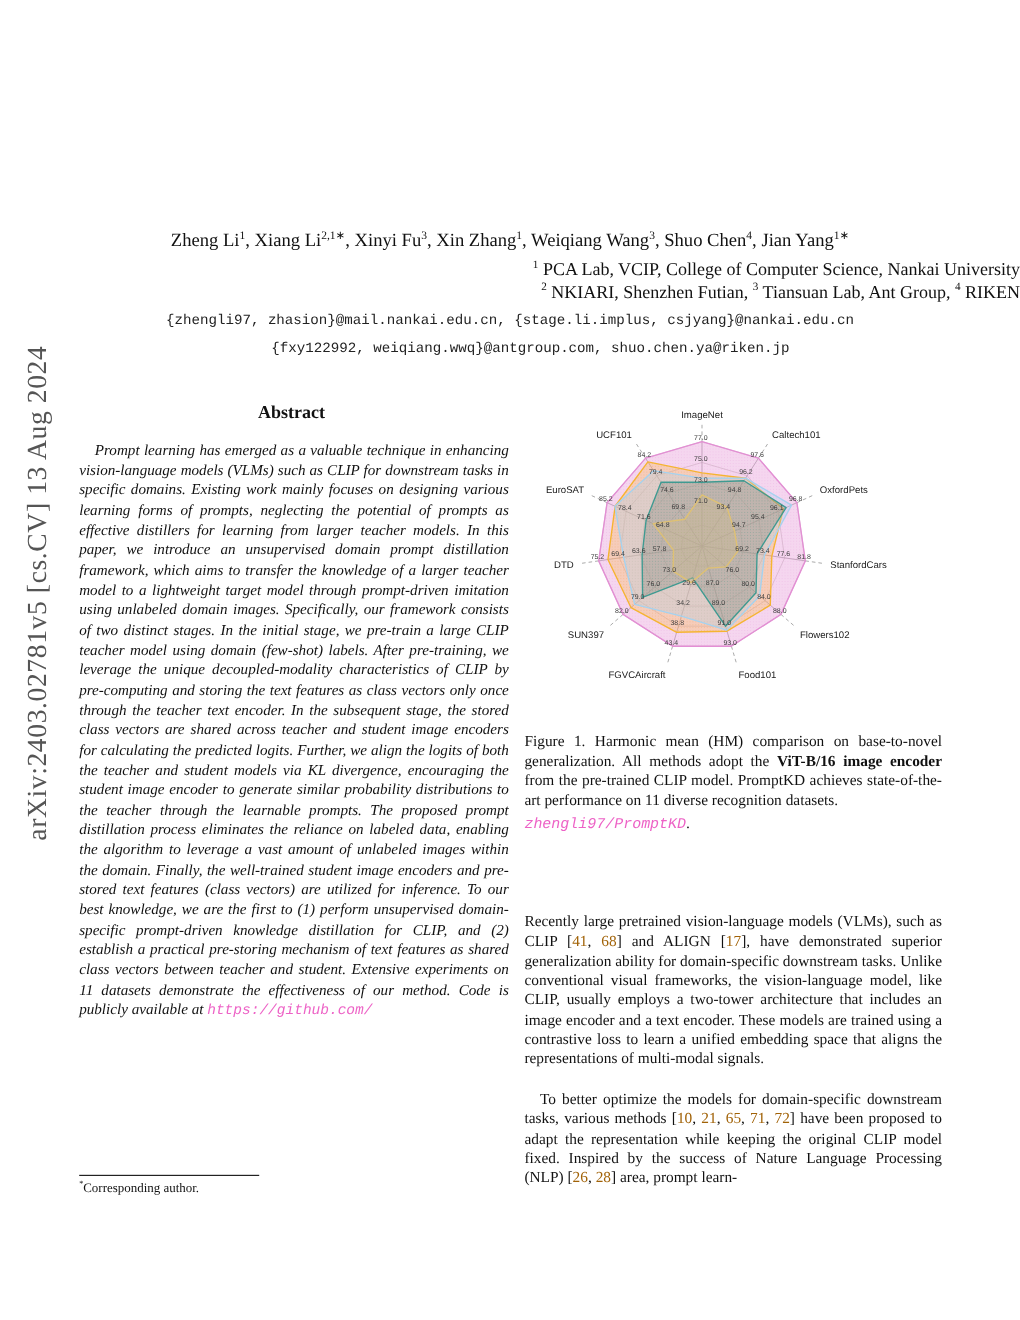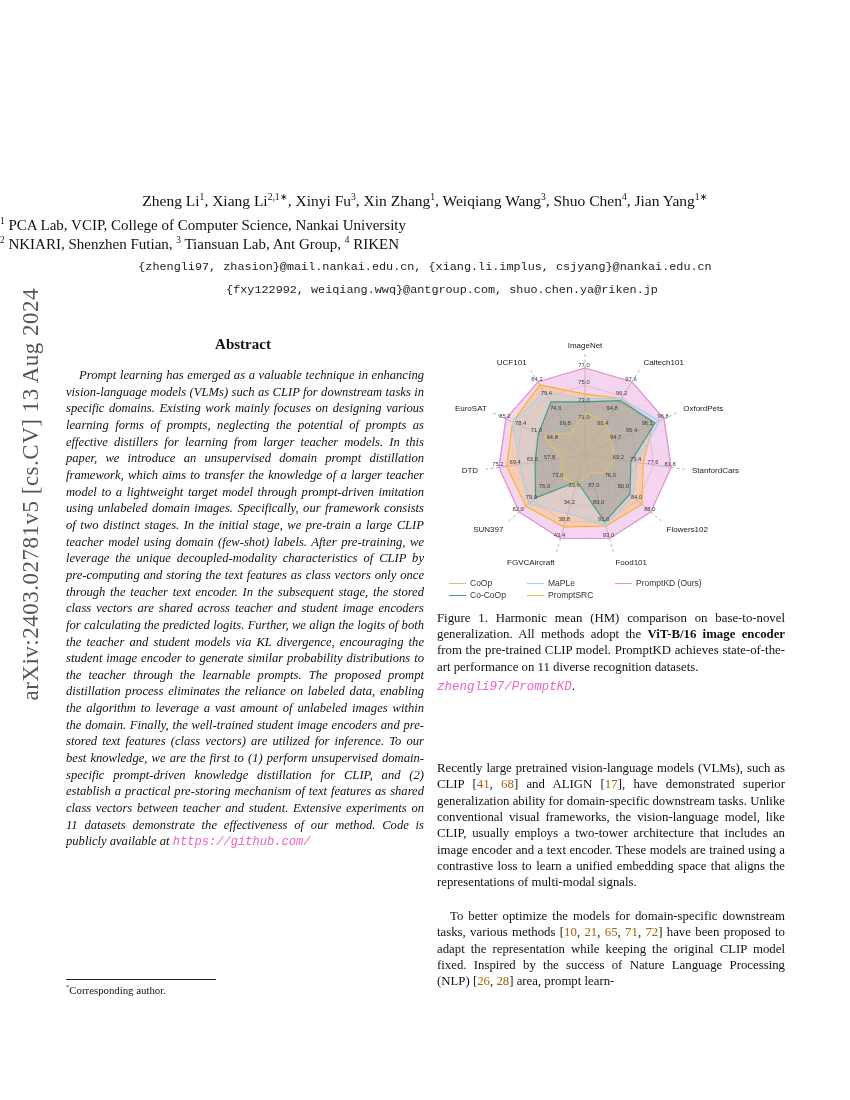--- a/index.html
+++ b/index.html
@@ -3,21 +3,21 @@
 <meta charset="utf-8">
 <style>
   html,body{margin:0;padding:0;background:#ffffff;}
   #page{position:relative;width:850px;height:1100px;background:#ffffff;overflow:hidden;
         font-family:"Liberation Serif",serif;color:#111;}
   .abs{position:absolute;}
   #arxiv-side{top:288px;left:18px;writing-mode:vertical-rl;transform:rotate(180deg);
       font-size:23px;color:#555;letter-spacing:0.5px;white-space:nowrap;}
   #title{top:146px;left:0;width:850px;text-align:center;font-size:19.5px;font-weight:bold;}
   #authors{top:192px;left:0;width:850px;text-align:center;font-size:15.5px;}
-  .affil{left:0;width:850px;text-align:left;font-size:15px;}
+  .affil{left:0;width:850px;text-align:right;font-size:15px;}
   #affil1{top:217px;} #affil2{top:236px;}
   .email{left:0;width:850px;text-align:center;font-size:11.8px;color:#222;
       font-family:"Liberation Mono",monospace;}
   #email1{top:260px;} #email2{top:283px;padding-left:17px;}
   sup{font-size:0.62em;vertical-align:super;line-height:0;}
   #abstract-head{top:336px;left:64px;width:358px;text-align:center;font-size:15px;font-weight:bold;font-family:Liberation Serif, serif;}
   #abstract-body{top:367px;left:66px;width:358px;font-size:12.6px;line-height:16.65px;
       font-style:italic;text-align:justify;text-indent:13px;}
   .cite{color:#a16207;}
   .plink{color:#ed62c6;font-family:"Liberation Mono",monospace;font-style:italic;font-size:0.96em;}
@@ -44,21 +44,21 @@
 <div id="page">
 
   <div id="arxiv-side" class="abs">arXiv:2403.02781v5  [cs.CV]  13 Aug 2024</div>
 
 
   <div id="authors" class="abs"><span>Zheng Li</span><sup>1</sup><span>, Xiang Li</span><sup>2,1∗</sup><span>, Xinyi Fu</span><sup>3</sup><span>, Xin Zhang</span><sup>1</sup><span>, Weiqiang Wang</span><sup>3</sup><span>, Shuo Chen</span><sup>4</sup><span>, Jian Yang</span><sup>1∗</sup></div>
 
   <div id="affil1" class="abs affil"><sup>1</sup><span> PCA Lab, VCIP, College of Computer Science, Nankai University</span></div>
   <div id="affil2" class="abs affil"><sup>2</sup><span> NKIARI, Shenzhen Futian, </span><sup>3</sup><span> Tiansuan Lab, Ant Group, </span><sup>4</sup><span> RIKEN</span></div>
 
-  <div id="email1" class="abs email">{zhengli97, zhasion}@mail.nankai.edu.cn, {xiang.li.implus, csjyang}@nankai.edu.cn</div>
+  <div id="email1" class="abs email">{zhengli97, zhasion}@mail.nankai.edu.cn, {stage.li.implus, csjyang}@nankai.edu.cn</div>
   <div id="email2" class="abs email">{fxy122992, weiqiang.wwq}@antgroup.com, shuo.chen.ya@riken.jp</div>
 
   <div id="abstract-head" class="abs">Abstract</div>
   <div id="abstract-body" class="abs"><span>Prompt learning has emerged as a valuable technique in enhancing vision-language models (VLMs) such as CLIP for downstream tasks in specific domains. Existing work mainly focuses on designing various learning forms of prompts, neglecting the potential of prompts as effective distillers for learning from larger teacher models. In this paper, we introduce an unsupervised domain prompt distillation framework, which aims to transfer the knowledge of a larger teacher model to a lightweight target model through prompt-driven imitation using unlabeled domain images. Specifically, our framework consists of two distinct stages. In the initial stage, we pre-train a large CLIP teacher model using domain (few-shot) labels. After pre-training, we leverage the unique decoupled-modality characteristics of CLIP by pre-computing and storing the text features as class vectors only once through the teacher text encoder. In the subsequent stage, the stored class vectors are shared across teacher and student image encoders for calculating the predicted logits. Further, we align the logits of both the teacher and student models via KL divergence, encouraging the student image encoder to generate similar probability distributions to the teacher through the learnable prompts. The proposed prompt distillation process eliminates the reliance on labeled data, enabling the algorithm to leverage a vast amount of unlabeled images within the domain. Finally, the well-trained student image encoders and pre-stored text features (class vectors) are utilized for inference. To our best knowledge, we are the first to (1) perform unsupervised domain-specific prompt-driven knowledge distillation for CLIP, and (2) establish a practical pre-storing mechanism of text features as shared class vectors between teacher and student. Extensive experiments on 11 datasets demonstrate the effectiveness of our method. Code is publicly available at </span><span class="plink">https://github.com/</span></div>
 
   <div id="chart-wrap" class="abs">
     <svg id="radar" width="365" height="252" viewBox="0 0 365 252">
         <defs>
           <pattern id="dots0" width="2.4" height="2.4" patternUnits="userSpaceOnUse">
             <circle cx="1.2" cy="1.2" r="0.32" fill="#dfc173" opacity="0.55"></circle>
@@ -164,42 +164,20 @@
         <text x="111.5" y="107.1" text-anchor="middle" font-size="5.8" fill="#3d3d3d">71.6</text>
         <text x="95.7" y="99.9" text-anchor="middle" font-size="5.8" fill="#3d3d3d">78.4</text>
         <text x="79.9" y="92.7" text-anchor="middle" font-size="5.8" fill="#3d3d3d">85.2</text>
         <text x="140.2" y="99.5" text-anchor="middle" font-size="5.8" fill="#3d3d3d">69.8</text>
         <text x="130.8" y="84.9" text-anchor="middle" font-size="5.8" fill="#3d3d3d">74.6</text>
         <text x="121.4" y="70.2" text-anchor="middle" font-size="5.8" fill="#3d3d3d">79.4</text>
         <text x="112.0" y="55.6" text-anchor="middle" font-size="5.8" fill="#3d3d3d">84.2</text>
       </svg>
   </div>
 
-  <div id="legend" class="abs">
-      <div class="leg-item">
-        <span class="leg-line" style="border-top-color: rgb(223, 193, 115);"></span>
-        <span>CoOp</span>
-      </div>
-      <div class="leg-item">
-        <span class="leg-line" style="border-top-color: rgb(165, 210, 239);"></span>
-        <span>MaPLe</span>
-      </div>
-      <div class="leg-item">
-        <span class="leg-line" style="border-top-color: rgb(227, 143, 212);"></span>
-        <span>PromptKD (Ours)</span>
-      </div>
-      <div class="leg-item">
-        <span class="leg-line" style="border-top-color: rgb(63, 154, 145);"></span>
-        <span>Co-CoOp</span>
-      </div>
-      <div class="leg-item">
-        <span class="leg-line" style="border-top-color: rgb(245, 180, 49);"></span>
-        <span>PromptSRC</span>
-      </div>
-    </div>
 
   <div id="fig-caption" class="abs"><span>Figure 1. Harmonic mean (HM) comparison on base-to-novel generalization. All methods adopt the </span><span class="b">ViT-B/16 image encoder</span><span> from the pre-trained CLIP model. PromptKD achieves state-of-the-art performance on 11 diverse recognition datasets.</span></div>
 
   <div id="repo-line" class="abs"><span class="plink">zhengli97/PromptKD</span><span>.</span></div>
 
 
   <div id="intro-p1" class="abs bodypar"><span>Recently large pretrained vision-language models (VLMs), such as CLIP [</span><span class="cite">41</span><span>, </span><span class="cite">68</span><span>] and ALIGN [</span><span class="cite">17</span><span>], have demonstrated superior generalization ability for domain-specific downstream tasks. Unlike conventional visual frameworks, the vision-language model, like CLIP, usually employs a two-tower architecture that includes an image encoder and a text encoder. These models are trained using a contrastive loss to learn a unified embedding space that aligns the representations of multi-modal signals.</span></div>
   <div id="intro-p2" class="abs bodypar"><span>To better optimize the models for domain-specific downstream tasks, various methods [</span><span class="cite">10</span><span>, </span><span class="cite">21</span><span>, </span><span class="cite">65</span><span>, </span><span class="cite">71</span><span>, </span><span class="cite">72</span><span>] have been proposed to adapt the representation while keeping the original CLIP model fixed. Inspired by the success of Nature Language Processing (NLP) [</span><span class="cite">26</span><span>, </span><span class="cite">28</span><span>] area, prompt learn-</span></div>
 
   <div id="footnote-rule" class="abs"></div>

